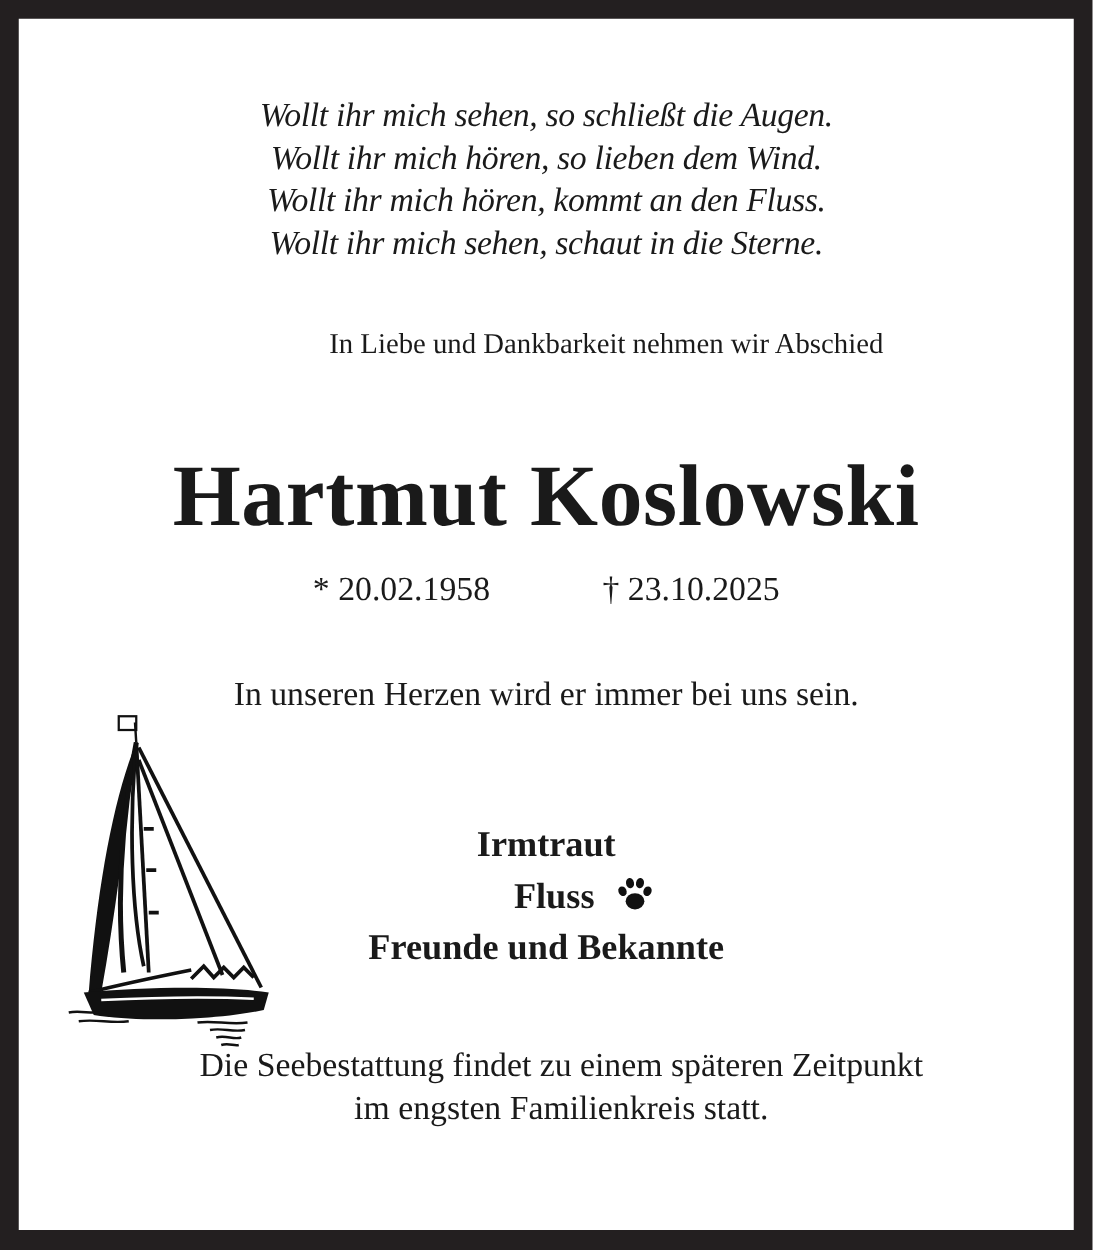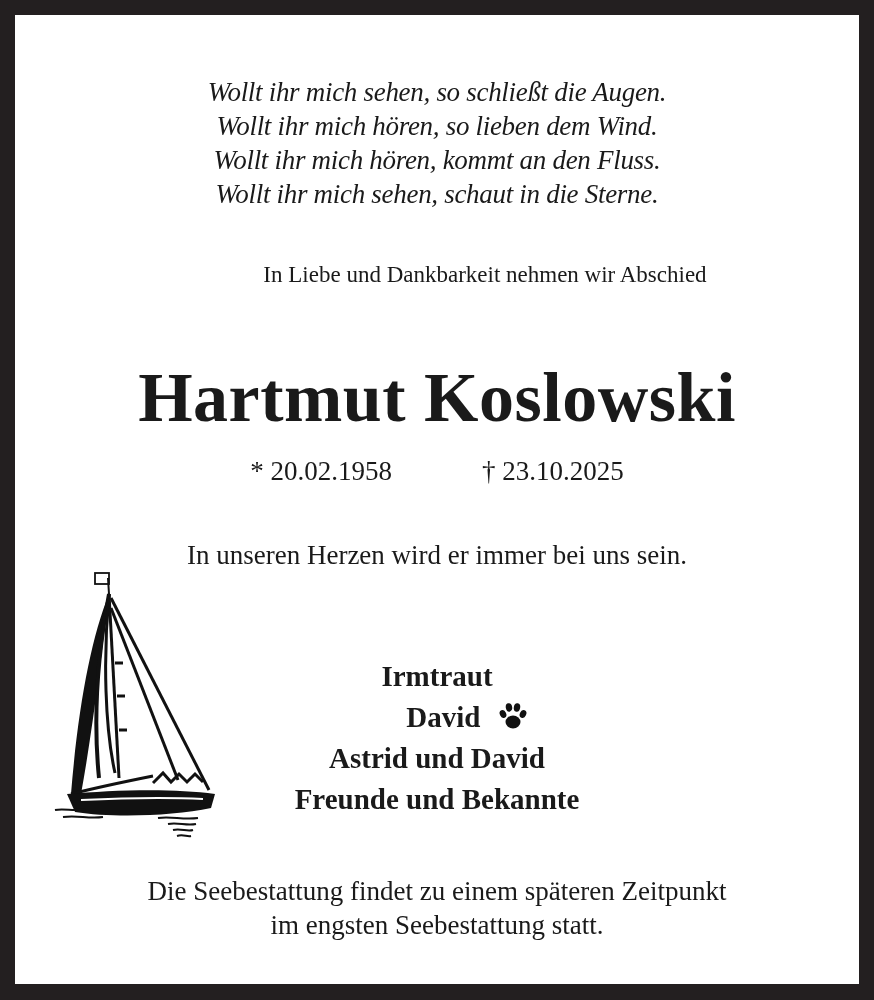--- a/index.html
+++ b/index.html
@@ -59,23 +59,24 @@
       margin-top: 15px;
     }
     .mourners .judy { position: relative; left: 30px; }
     .paw { display: inline-block; width: 30px; height: 30px; vertical-align: -4px; margin-left: 10px; }
     .boat {
       position: absolute;
       left: 38px; top: 553px;
       width: 170px; height: 270px;
     }
     .footer {
-      top: 859px;
+      top: 820px;
       font-size: 27px;
       line-height: 34px;
+      padding-left: 12px;
     }
   </style>
 </head>
 <body>
 
 <div class="card">
 
   <div class="center poem">
     <div>Wollt ihr mich sehen, so schließt die Augen.</div>
     <div>Wollt ihr mich hören, so lieben dem Wind.</div>
@@ -123,31 +124,30 @@
     <path d="M10 249 C25 247, 35 251, 50 249" fill="none" stroke="#111" stroke-width="2"></path>
     <path d="M105 250 C118 248, 130 252, 145 250" fill="none" stroke="#111" stroke-width="2"></path>
     <path d="M115 256 C125 254, 133 258, 143 256" fill="none" stroke="#111" stroke-width="2"></path>
     <path d="M120 262 C128 260, 134 264, 140 262" fill="none" stroke="#111" stroke-width="2"></path>
     <path d="M124 268 C130 266, 134 269, 138 268" fill="none" stroke="#111" stroke-width="2"></path>
   </svg>
 
   <div class="center mourners">
     <div>Irmtraut</div>
     <div class="judy">
-      <span>David</span>
+      <span>Fluss</span>
       <svg class="paw" viewBox="0 0 30 30">
         <ellipse cx="15" cy="21" rx="7.5" ry="6.5" fill="#111"></ellipse>
         <ellipse cx="5" cy="13" rx="3.2" ry="4" fill="#111" transform="rotate(-25 5 13)"></ellipse>
         <ellipse cx="11" cy="6.5" rx="3.2" ry="4.2" fill="#111" transform="rotate(-10 11 6.5)"></ellipse>
         <ellipse cx="19" cy="6.5" rx="3.2" ry="4.2" fill="#111" transform="rotate(10 19 6.5)"></ellipse>
         <ellipse cx="25" cy="13" rx="3.2" ry="4" fill="#111" transform="rotate(25 25 13)"></ellipse>
       </svg>
     </div>
-    <div>Astrid und David</div>
     <div>Freunde und Bekannte</div>
   </div>
 
   <div class="center footer">
     <div>Die Seebestattung findet zu einem späteren Zeitpunkt</div>
-    <div>im engsten Seebestattung statt.</div>
+    <div>im engsten Familienkreis statt.</div>
   </div>
 
 </div>
 
 </body></html>

